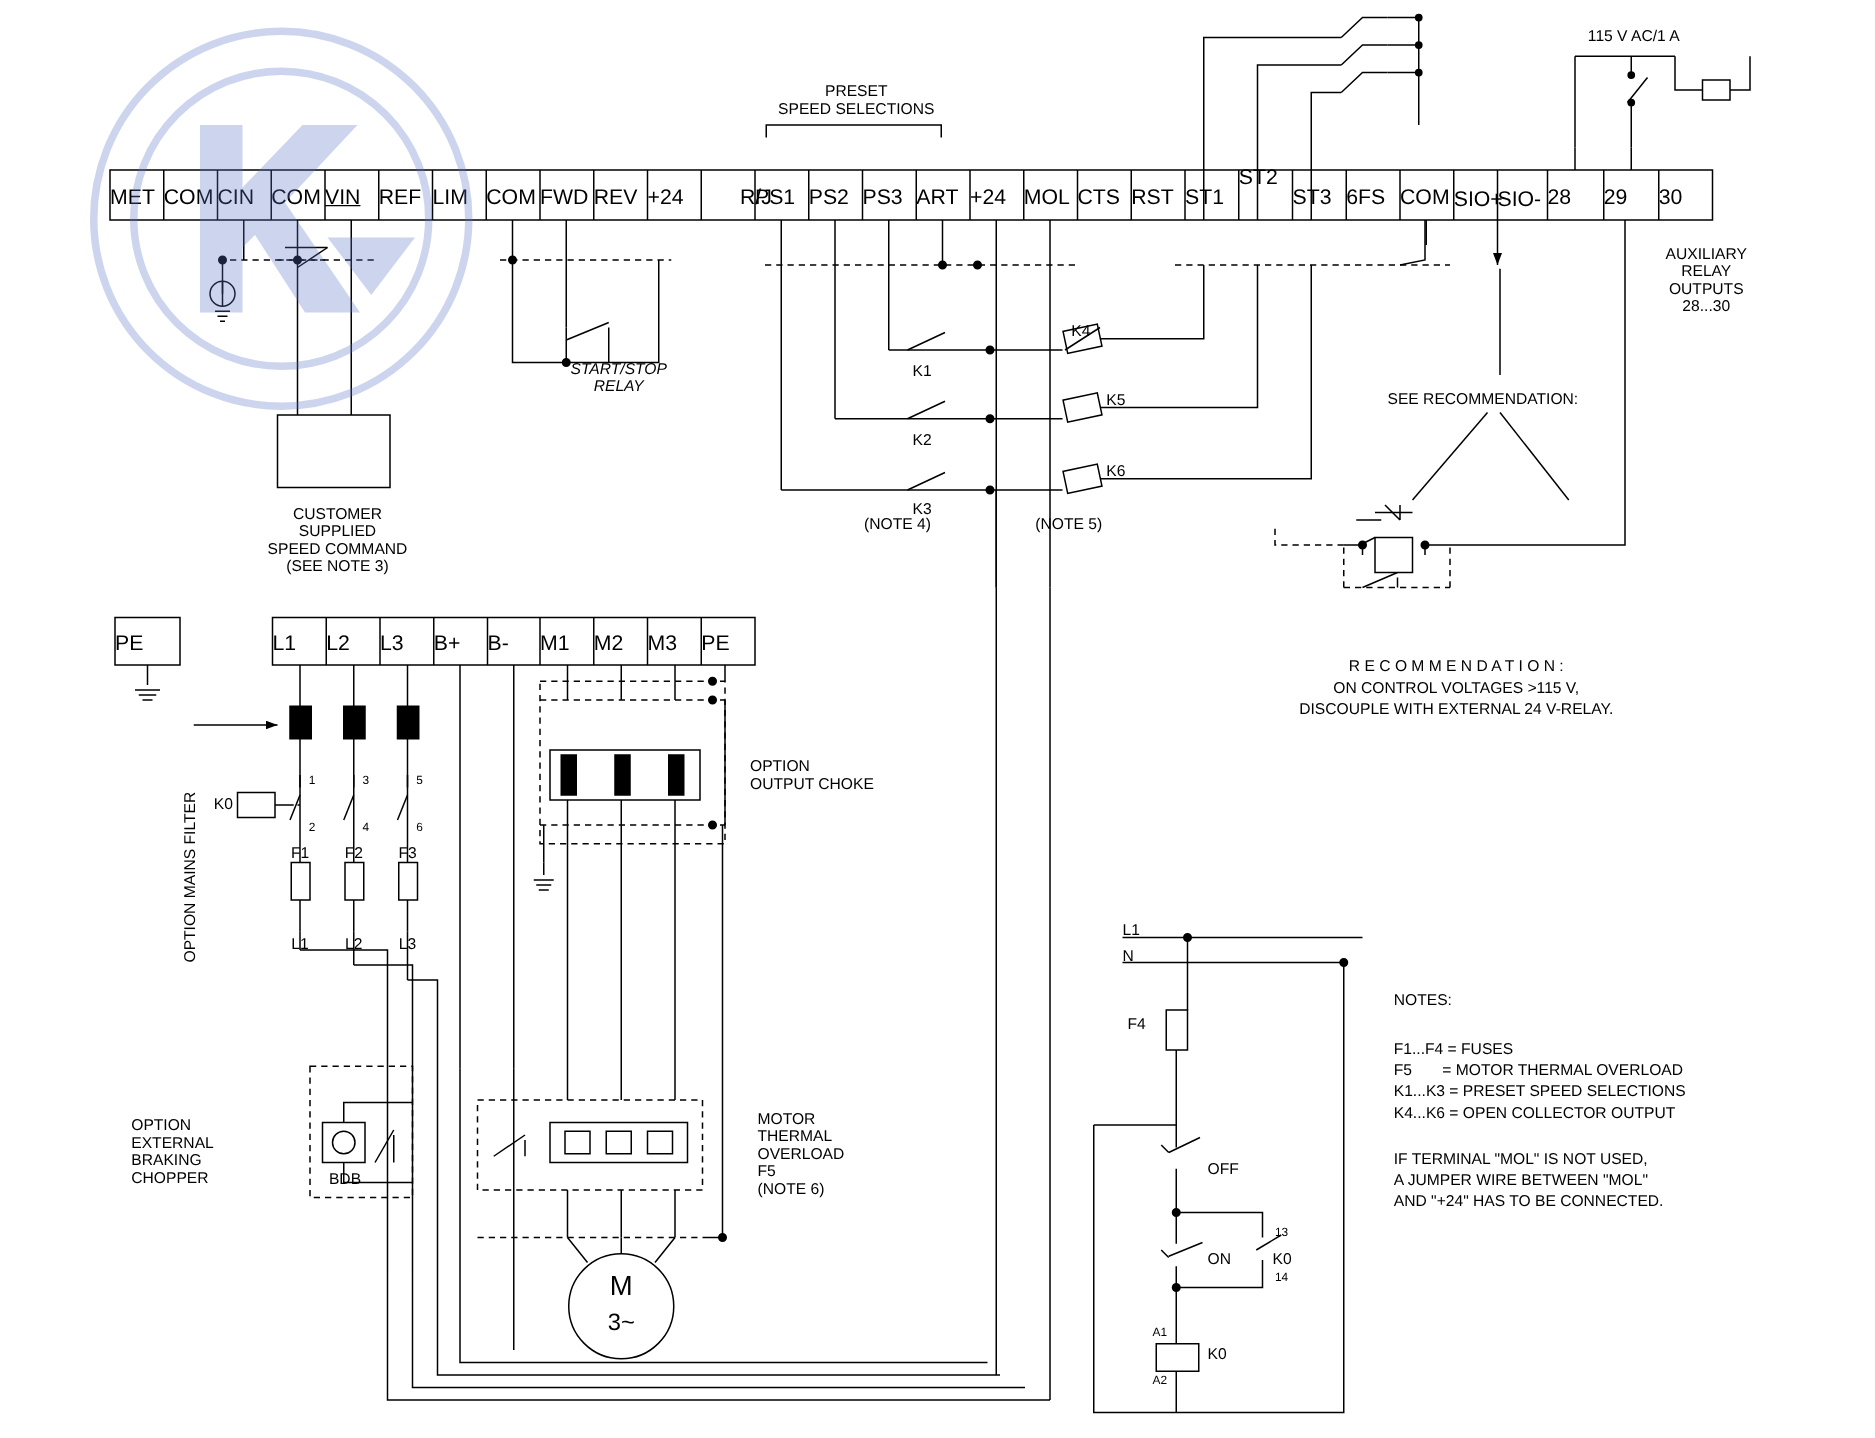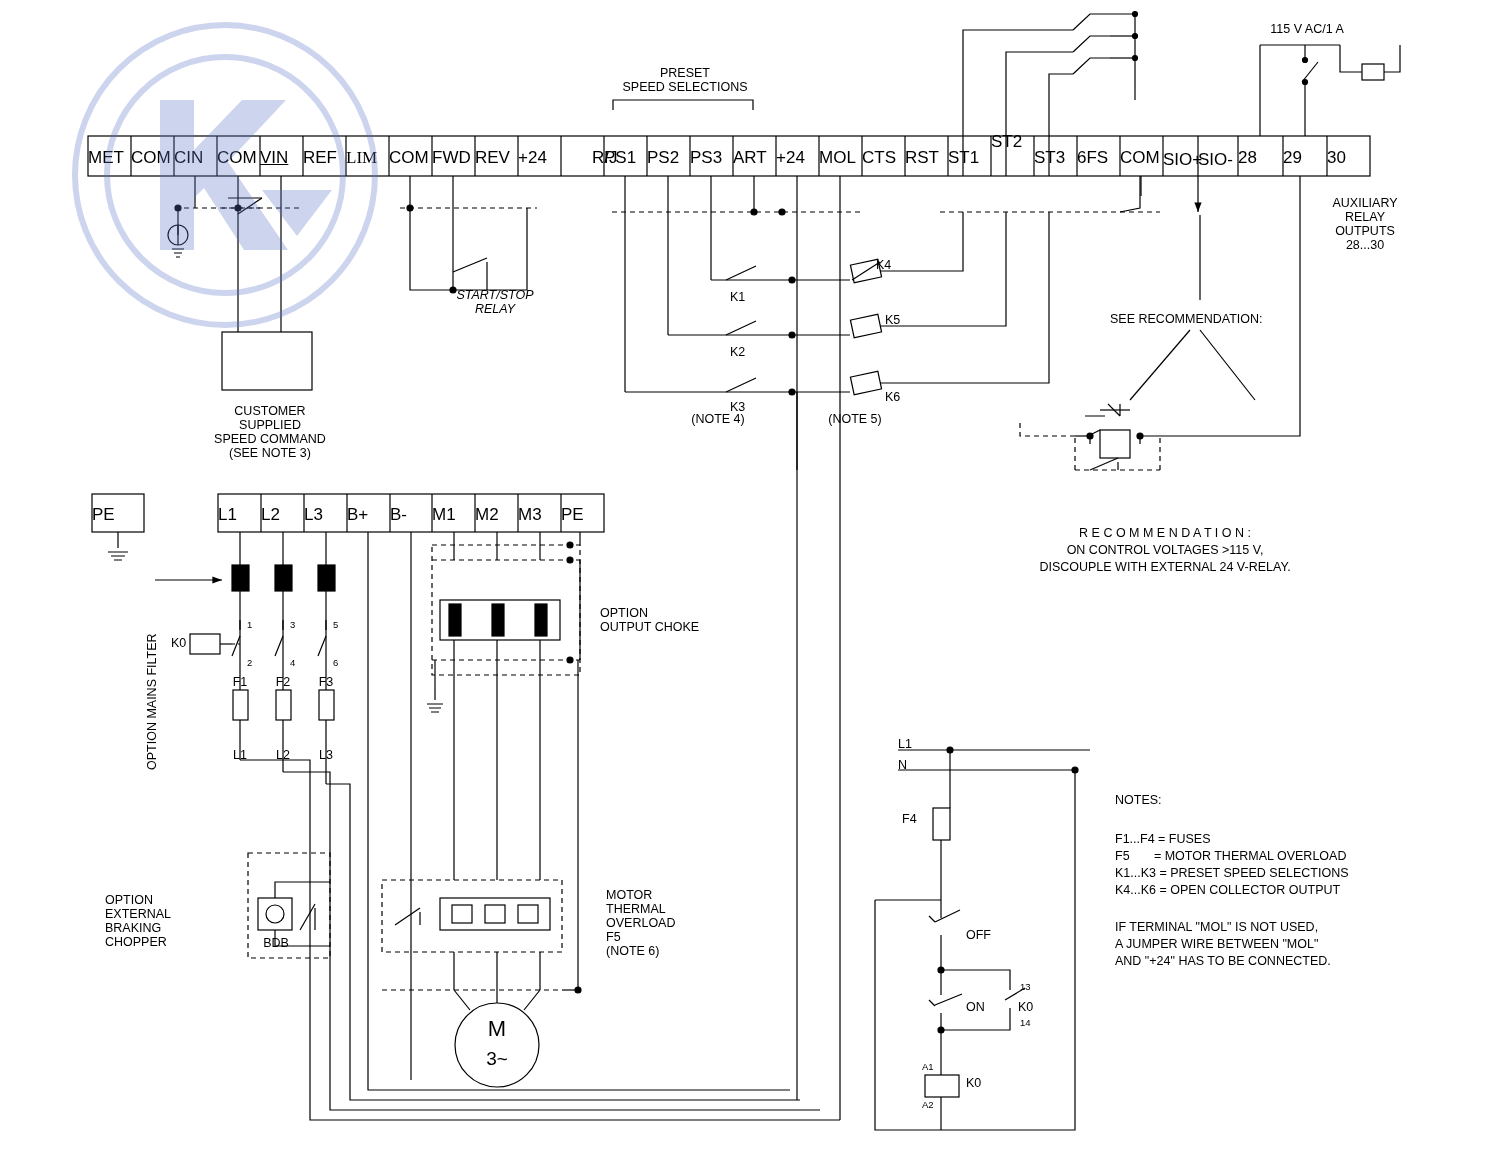--- a/index.html
+++ b/index.html
@@ -309,21 +309,21 @@
     <path d="M941 1097 L941 1130"></path>
   </g>
 </svg>
 
 <div class="tbox" style="left:88px;top:148px;width:43px;">MET</div>
 <div class="tbox" style="left:131px;top:148px;width:43px;">COM</div>
 <div class="tbox" style="left:174px;top:148px;width:43px;">CIN</div>
 <div class="tbox" style="left:217px;top:148px;width:43px;">COM</div>
 <div class="tbox" style="left:260px;top:148px;width:43px;text-decoration:underline;">VIN</div>
 <div class="tbox" style="left:303px;top:148px;width:43px;">REF</div>
-<div class="tbox" style="left:346px;top:148px;width:43px;font-family:Liberation Serif, serif;">LIM</div>
+<div class="tbox" style="left:346px;top:148px;width:43px;">LIM</div>
 <div class="tbox" style="left:389px;top:148px;width:43px;">COM</div>
 <div class="tbox" style="left:432px;top:148px;width:43px;">FWD</div>
 <div class="tbox" style="left:475px;top:148px;width:43px;">REV</div>
 <div class="tbox" style="left:518px;top:148px;width:43px;">+24</div>
 <div class="tbox" style="left:592px;top:148px;width:43px;">R/J</div>
 <div class="tbox" style="left:604px;top:148px;width:43px;">PS1</div>
 <div class="tbox" style="left:647px;top:148px;width:43px;">PS2</div>
 <div class="tbox" style="left:690px;top:148px;width:43px;">PS3</div>
 <div class="tbox" style="left:733px;top:148px;width:57px;">ART</div>
 <div class="tbox" style="left:776px;top:148px;width:43px;">+24</div>
@@ -388,23 +388,23 @@
 K1...K3 = PRESET SPEED SELECTIONS
 K4...K6 = OPEN COLLECTOR OUTPUT</div>
 <div class="lbl" style="left:1115px;top:919px;line-height:17px;">IF TERMINAL "MOL" IS NOT USED,
 A JUMPER WIRE BETWEEN "MOL"
 AND "+24" HAS TO BE CONNECTED.</div>
 <div class="vert" style="left:145px;top:770px;">OPTION MAINS FILTER</div>
 
 <div class="lbl" style="left:730px;top:290px;">K1</div>
 <div class="lbl" style="left:730px;top:345px;">K2</div>
 <div class="lbl" style="left:730px;top:400px;">K3</div>
-<div class="lbl" style="left:876px;top:258px;">K4</div>
+<div class="lbl" style="left:857px;top:258px;">K4</div>
 <div class="lbl" style="left:885px;top:313px;">K5</div>
-<div class="lbl" style="left:885px;top:370px;margin-top:20px;">K6</div>
+<div class="lbl" style="left:885px;top:370px;">K6</div>
 
 <div class="lbl" style="left:171px;top:636px;">K0</div>
 <div class="lbl xs" style="left:247px;top:618px;">1</div>
 <div class="lbl xs" style="left:247px;top:656px;">2</div>
 <div class="lbl xs" style="left:290px;top:618px;">3</div>
 <div class="lbl xs" style="left:290px;top:656px;">4</div>
 <div class="lbl xs" style="left:333px;top:618px;">5</div>
 <div class="lbl xs" style="left:333px;top:656px;">6</div>
 
 <div class="lbl c" style="left:215px;top:675px;width:50px;">F1</div>

